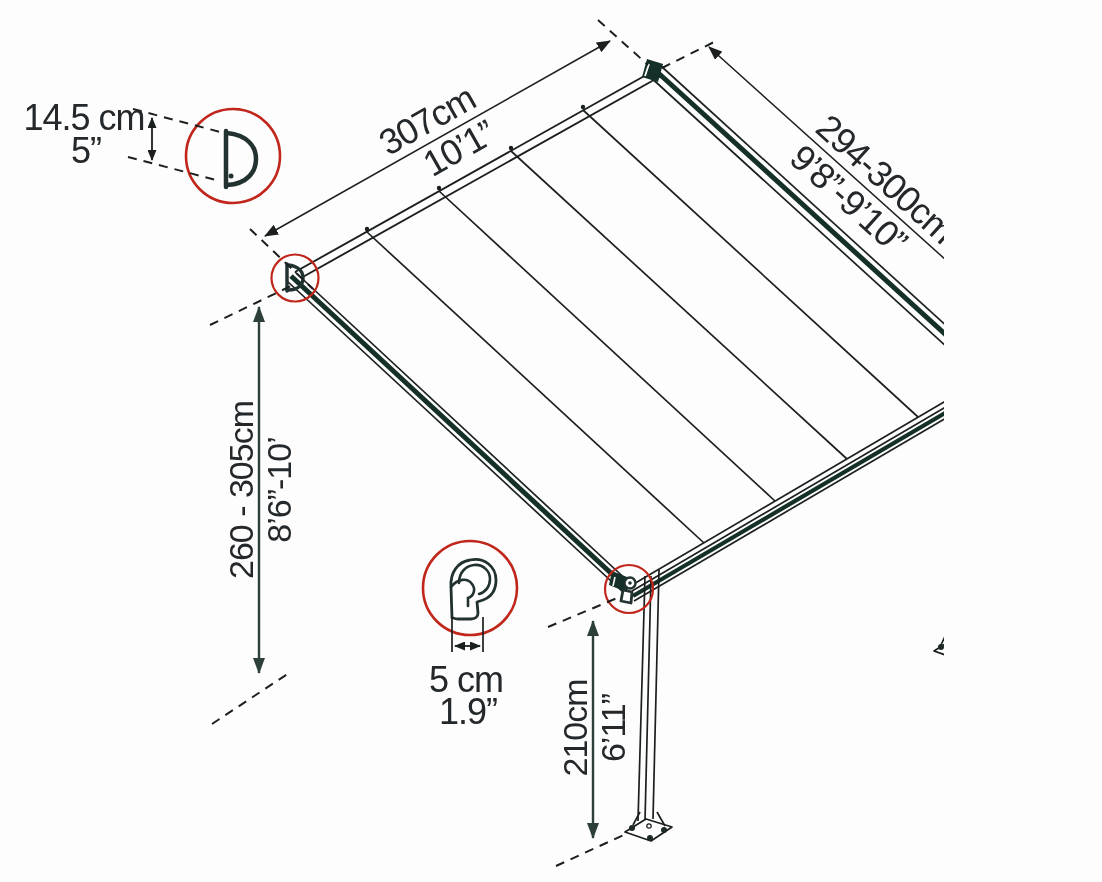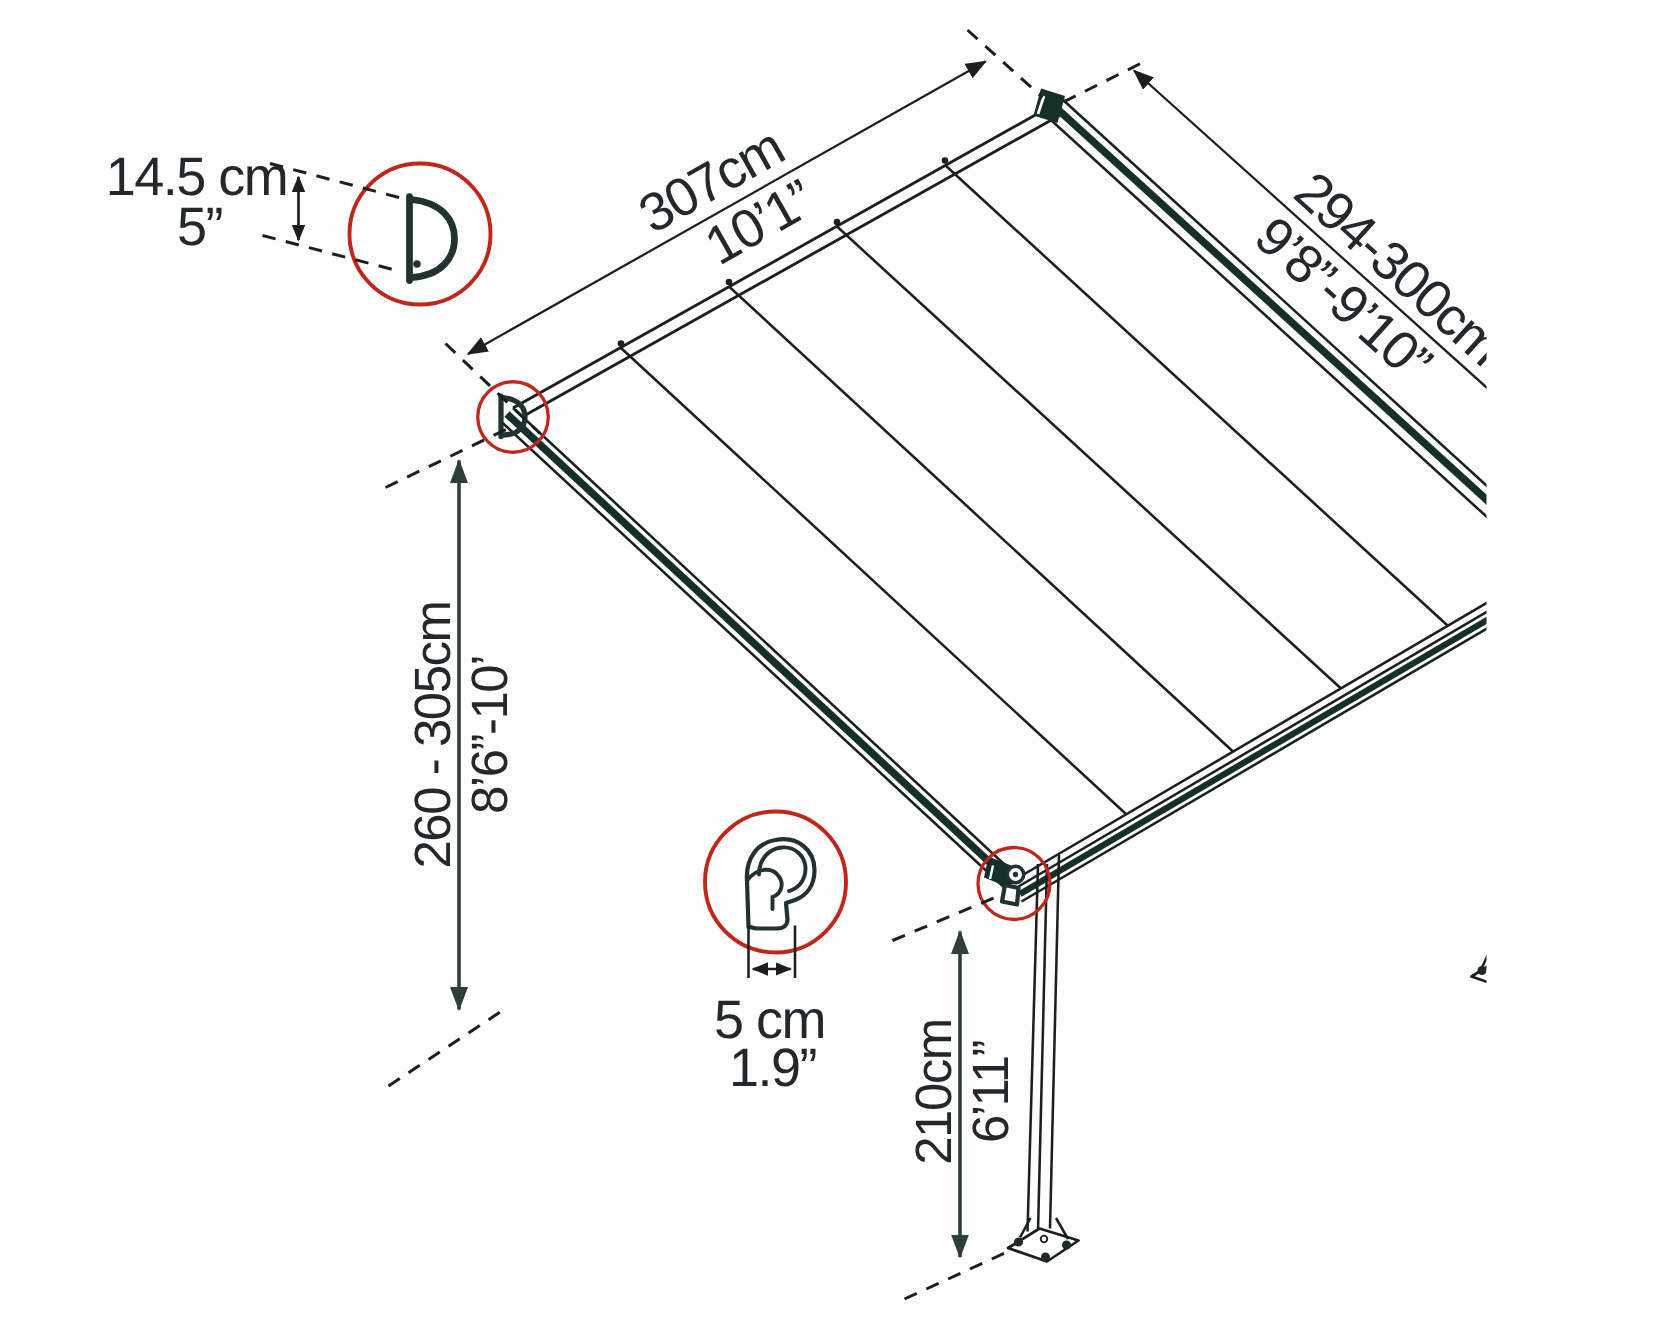--- a/index.html
+++ b/index.html
@@ -1,20 +1,20 @@
 <!DOCTYPE html>
 <html style="--background: #fdfdfd; --line: #1b201f; --beam: #143028; --dimension: #2c3f39; --accent-red: #c1261b; --text: #24282b;"><head>
 <meta charset="utf-8">
 <style>
   :root{
     --background:#fdfdfd; --line:#1b201f; --beam:#143028;
     --dimension:#2c3f39; --accent-red:#c1261b; --text:#24282b;
   }
   html,body{margin:0;padding:0;background:var(--background);}
-  .stage{position:relative;width:944px;height:882px;background:var(--background);overflow:hidden;margin-left:47px;}
+  .stage{position:relative;width:944px;height:882px;background:var(--background);overflow:hidden;}
   svg{position:absolute;left:0;top:0;}
   .ln{stroke:var(--line);stroke-width:1.7;fill:none;}
   .lnw{stroke:var(--line);stroke-width:1.9;fill:none;}
   .beam{stroke:var(--beam);stroke-width:5;fill:none;}
   .beam4{stroke:var(--beam);stroke-width:4.2;fill:none;}
   .dash{stroke:var(--line);stroke-width:2;stroke-dasharray:9 7;fill:none;}
   .dim{stroke:var(--line);stroke-width:1.5;fill:none;}
   .dims{stroke:var(--line);stroke-width:1.8;fill:none;}
   .dimv{stroke:var(--dimension);stroke-width:2.4;fill:none;}
   .red{stroke:var(--accent-red);stroke-width:2.6;fill:none;}

